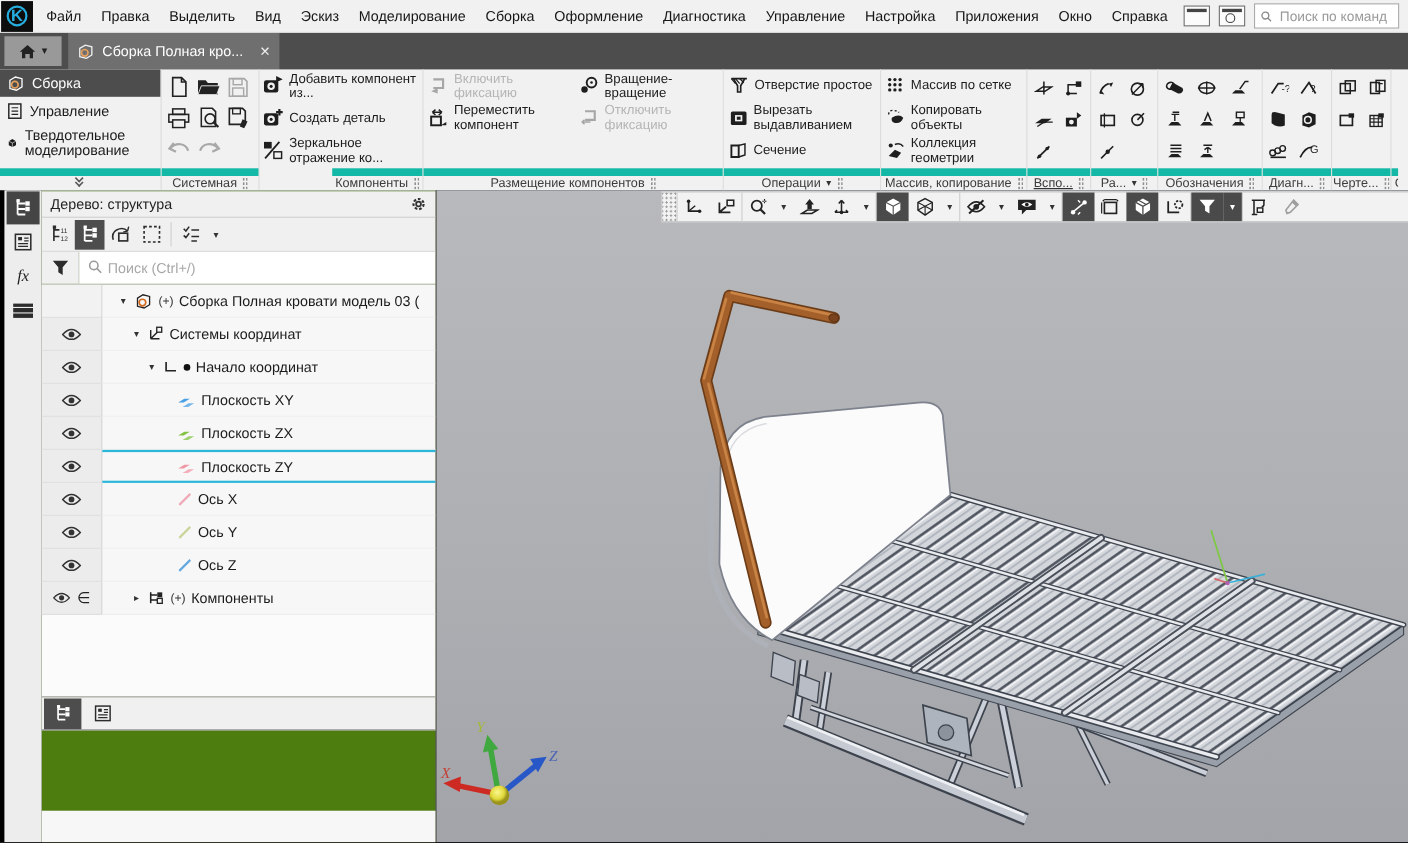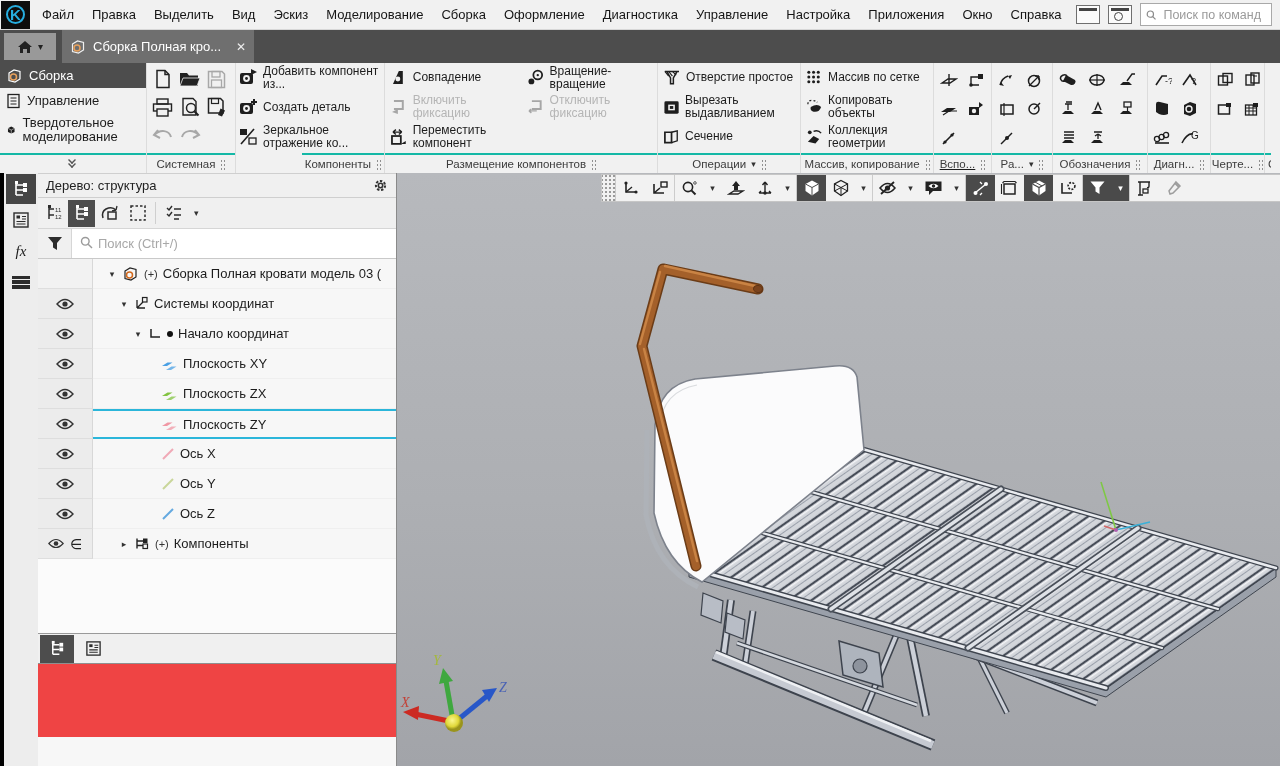--- a/index.html
+++ b/index.html
@@ -31,21 +31,21 @@
   .home-caret{font-size:10px;color:#222;}
   .tab{width:192px;height:33px;background:#6f6f6f;margin-left:6px;display:flex;align-items:center;gap:7px;
     color:#fff;font-size:13px;padding:0 8px;}
   .tab .title{white-space:nowrap;overflow:hidden;flex:1;}
   .tab .close{color:#eee;font-size:12px;cursor:pointer;}
 
   
   .ribbon{position:absolute;left:0;top:63px;width:1280px;height:110px;background:#f1f1f1;display:flex;}
   .rgroup{height:110px;border-right:1px solid #dcdcdc;display:flex;flex-direction:column;flex:none;}
   .rg-body{flex:1;overflow:hidden;}
-  .rg-label{height:20px;border-top:2px solid #14b8a6;display:flex;align-items:center;justify-content:center;
+  .rg-label{height:20px;border-top:7px solid #14b8a6;display:flex;align-items:center;justify-content:center;
     gap:5px;font-size:11.5px;color:#3c3c3c;padding:0 3px;white-space:nowrap;}
   .grip{width:5px;height:11px;background-image:radial-gradient(circle,#909090 1px,transparent 1.1px);
     background-size:3px 4px;flex:none;}
   .rg-label .caret{font-size:9px;color:#333;}
   
   .cats{width:147px;}
   .cat{display:flex;align-items:center;gap:6px;font-size:13px;padding:3px 6px;min-height:25px;line-height:14px;}
   .cat.active{background:#4d4d4d;color:#fff;}
   .chev2{width:12px;height:9px;position:relative;margin:0 auto;}
   .chev2 i,.chev2 b{position:absolute;left:1px;width:8px;height:8px;border-right:2px solid #555;border-bottom:2px solid #555;
@@ -65,21 +65,21 @@
 
   
   .content{position:absolute;left:0;top:173px;width:1280px;height:593px;}
   .leftstrip{position:absolute;left:0;top:0;width:38px;height:593px;background:#ededed;border-left:4px solid #000;}
   .ls-btn{width:30px;height:30px;margin:1px auto;display:flex;align-items:center;justify-content:center;}
   .ls-btn.active{background:#454545;}
   .hamb{width:18px;height:13px;display:flex;flex-direction:column;justify-content:space-between;}
   .hamb i{height:3.2px;background:#2c2c2c;}
   .fx{font-style:italic;font-size:15px;color:#1c1c1c;font-family:"Liberation Serif","DejaVu Serif",serif;}
 
-  .treepanel{position:absolute;left:38px;top:0;width:358px;height:593px;background:#ef4444;border-top:1px solid #cfcfcf;}
+  .treepanel{position:absolute;left:38px;top:0;width:358px;height:593px;background:#4d7c0f;border-top:1px solid #cfcfcf;}
   .tp-header{height:24px;background:#f0f0f0;border-bottom:1px solid #cfcfcf;display:flex;align-items:center;
     padding:0 8px;font-size:13px;color:#222;}
   .tp-header .sp{flex:1;}
   .tp-toolbar{height:31px;background:#f0f0f0;border-bottom:1px solid #d6d6d6;display:flex;align-items:center;padding:1px 2px;gap:1px;}
   .tt-btn{width:27px;height:27px;display:flex;align-items:center;justify-content:center;}
   .tt-btn.active{background:#4d4d4d;}
   .tt-sep{width:1px;height:22px;background:#cfcfcf;margin:0 3px;}
   .tp-search{height:30px;display:flex;align-items:stretch;border-bottom:1px solid #c9c9c9;}
   .filter-btn{width:34px;background:#f0f0f0;display:flex;align-items:center;justify-content:center;border-right:1px solid #d6d6d6;}
   .tp-search input{flex:1;border:0;outline:0;background:#fff;font-size:13px;padding:0 6px 0 26px;font-family:inherit;}
@@ -303,27 +303,20 @@
       </div>
       <div class="rg-label">
           <span>Компоненты</span>
           <div class="grip"></div>
         </div>
     </div>
 
     <div class="rgroup" style="width:273px;">
       <div class="rg-body cols">
         <div class="col" style="width:137px;">
-          <div class="rbtn slim">
-            <svg width="18" height="18" viewBox="0 0 18 18">
-                <path d="M3 15 L9 2 L13 2 L13 15 Z" fill="#1e1e1e"></path>
-                <circle cx="8" cy="10" r="2.5" fill="#f1f1f1"></circle>
-              </svg>
-            <span class="txt">Совпадение</span>
-          </div>
           <div class="rbtn slim disabled">
             <svg width="18" height="18" viewBox="0 0 18 18">
                 <path d="M4 3 H13 V11 H4" fill="none" stroke="#1e1e1e" stroke-width="2"></path>
                 <path d="M2 14 L8 11 L8 16 Z" fill="#1e1e1e"></path>
               </svg>
             <span class="txt">Включить фиксацию</span>
           </div>
           <div class="rbtn slim">
             <svg width="18" height="18" viewBox="0 0 18 18">
                 <path d="M3 4 H12 M3 4 l3 -2.5 M3 4 l3 2.5 M12 4 l-3 -2.5 M12 4 l-3 2.5" stroke="#1e1e1e" stroke-width="1.4" fill="none"></path>

